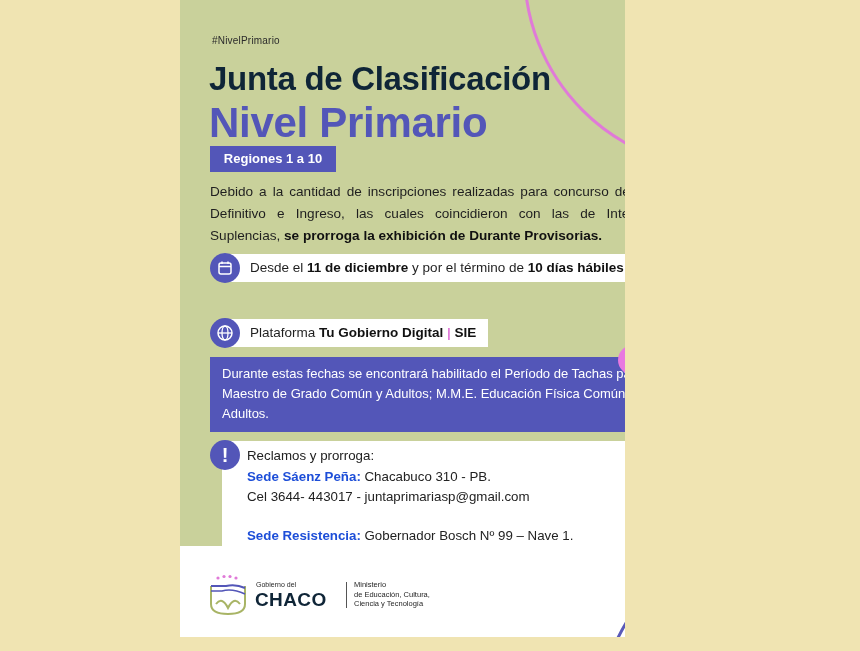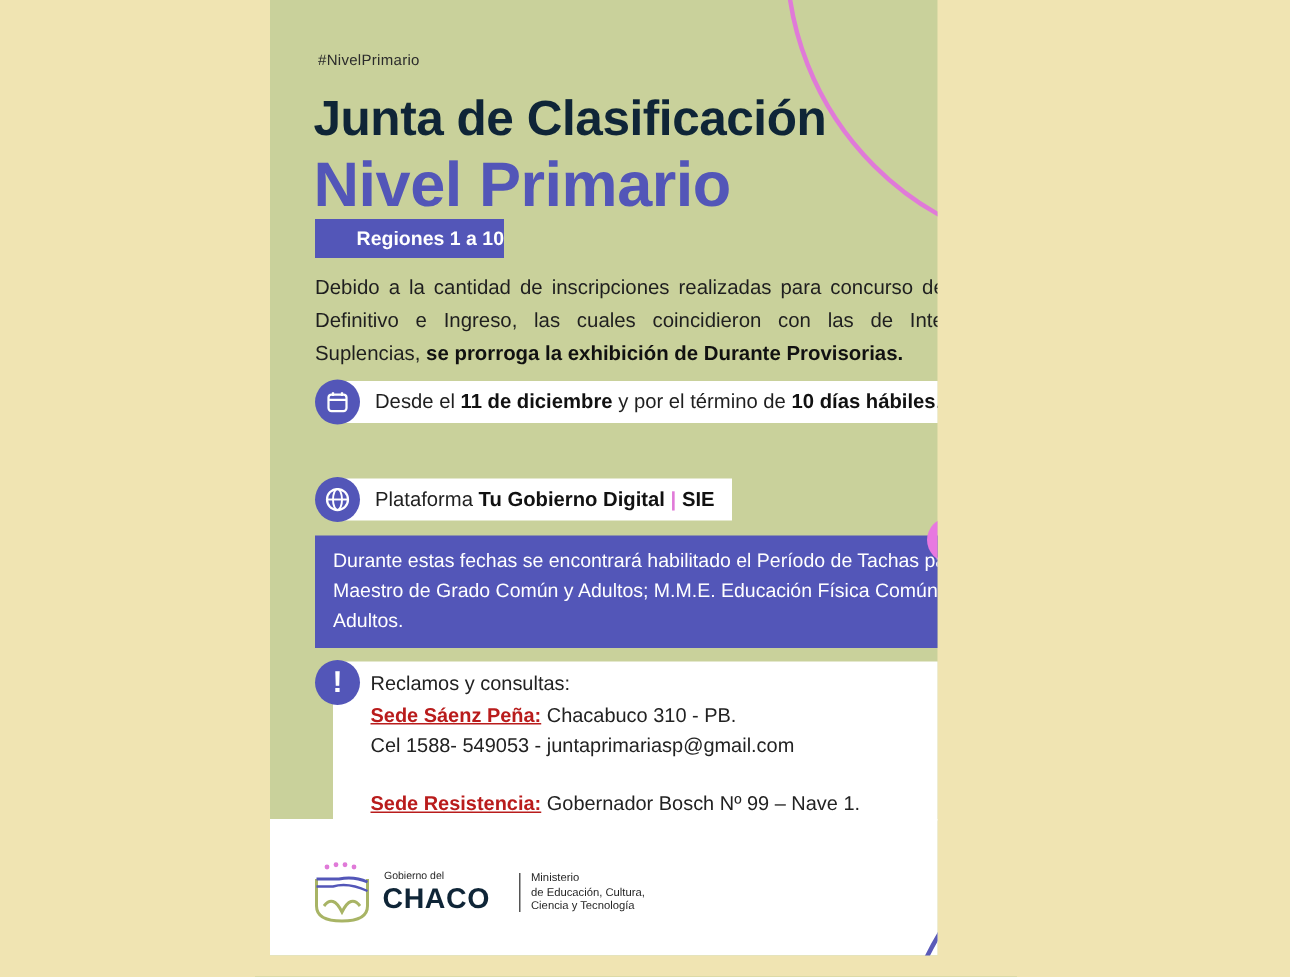--- a/index.html
+++ b/index.html
@@ -28,21 +28,21 @@
   .title1 {
     position:absolute; left:29px; top:60px; font-size:33px; font-weight:bold; color:#0f2537;
     letter-spacing:-0.3px; white-space:nowrap;
   }
   .title2 {
     position:absolute; left:29px; top:99px; font-size:42px; font-weight:bold; color:#5356b8;
     letter-spacing:-0.3px; white-space:nowrap;
   }
   .regions {
     position:absolute; left:30px; top:146px; height:26px; width:126px; background:#5356b8; color:#fff;
-    font-size:13px; font-weight:bold; line-height:26px; text-align:right;
+    font-size:13px; font-weight:bold; line-height:26px; text-align:center;
   }
   .para {
     position:absolute; left:30px; top:181px; width:478px; font-size:13.6px; line-height:22px; color:#1f1f1f;
     text-align:justify;
   }
   .para b { font-weight:bold; color:#111; }
   .pill {
     position:absolute; background:#fff; height:28px; line-height:28px; font-size:13.5px; color:#1f1f1f;
     white-space:nowrap; box-sizing:border-box;
   }
@@ -68,21 +68,21 @@
     position:absolute; left:438px; top:345px; width:30px; height:30px; border-radius:50%; background:#e878e0;
     display:flex; align-items:center; justify-content:center;
   }
   .white-box {
     position:absolute; left:42px; top:441px; width:443px; height:106px; background:#fff;
   }
   .contacts {
     position:absolute; left:67px; top:446px; font-size:13.3px; color:#222; line-height:20.5px;
   }
   .contacts .row { white-space:nowrap; }
-  .contacts b { font-weight:bold; color:#b91c1c;text-decoration:underline; }
+  .contacts b { font-weight:bold; color:#1d4ed8; }
   .contacts .gap { margin-top:18px; }
   .logo {
     position:absolute; left:28px; top:574px; width:40px; height:42px;
   }
   .logo-text-small { position:absolute; left:76px; top:581px; font-size:7px; color:#1f1f1f; }
   .logo-text-big { position:absolute; left:75px; top:589px; font-size:19px; font-weight:bold; color:#0f2537; letter-spacing:0.4px; }
   .logo-divider { position:absolute; left:166px; top:582px; width:1px; height:26px; background:#555; }
   .ministry {
     position:absolute; left:174px; top:580px; font-size:7.5px; line-height:9.5px; color:#1f1f1f;
   }
@@ -133,23 +133,23 @@
     <svg width="16" height="16" viewBox="0 0 16 16">
         <circle cx="7" cy="4.5" r="2.5" fill="none" stroke="#fff" stroke-width="1.4"></circle>
         <rect x="3" y="9" width="10" height="5" rx="1.5" fill="none" stroke="#fff" stroke-width="1.4"></rect>
         <line x1="12" y1="2" x2="12" y2="8" stroke="#fff" stroke-width="1.4"></line>
       </svg>
   </div>
 
   <div class="white-box"></div>
   <div class="circle-icon ic-alert">!</div>
   <div class="contacts">
-    <div class="row">Reclamos y consultas:</div>
+    <div class="row">Reclamos y prorroga:</div>
     <div class="row"><b>Sede Sáenz Peña:</b><span> Chacabuco 310 - PB.</span></div>
-    <div class="row">Cel 1588- 549053  -  juntaprimariasp@gmail.com</div>
+    <div class="row">Cel 3644- 443017  -  juntaprimariasp@gmail.com</div>
     <div class="row gap"><b>Sede Resistencia:</b><span> Gobernador Bosch Nº 99 – Nave 1.</span></div>
   </div>
 
   <svg class="logo" viewBox="0 0 40 42">
     <circle cx="10" cy="4" r="1.6" fill="#e07ad8"></circle>
       <circle cx="16" cy="2.5" r="1.6" fill="#e07ad8"></circle>
       <circle cx="22" cy="2.5" r="1.6" fill="#e07ad8"></circle>
       <circle cx="28" cy="4" r="1.6" fill="#e07ad8"></circle>
     <path d="M3 12 L3 30 Q3 40 20 40 Q37 40 37 30 L37 12" fill="none" stroke="#a8b465" stroke-width="2"></path>
     <path d="M3 12 L18 12 Q28 10 37 14" fill="none" stroke="#5356b8" stroke-width="2"></path>

